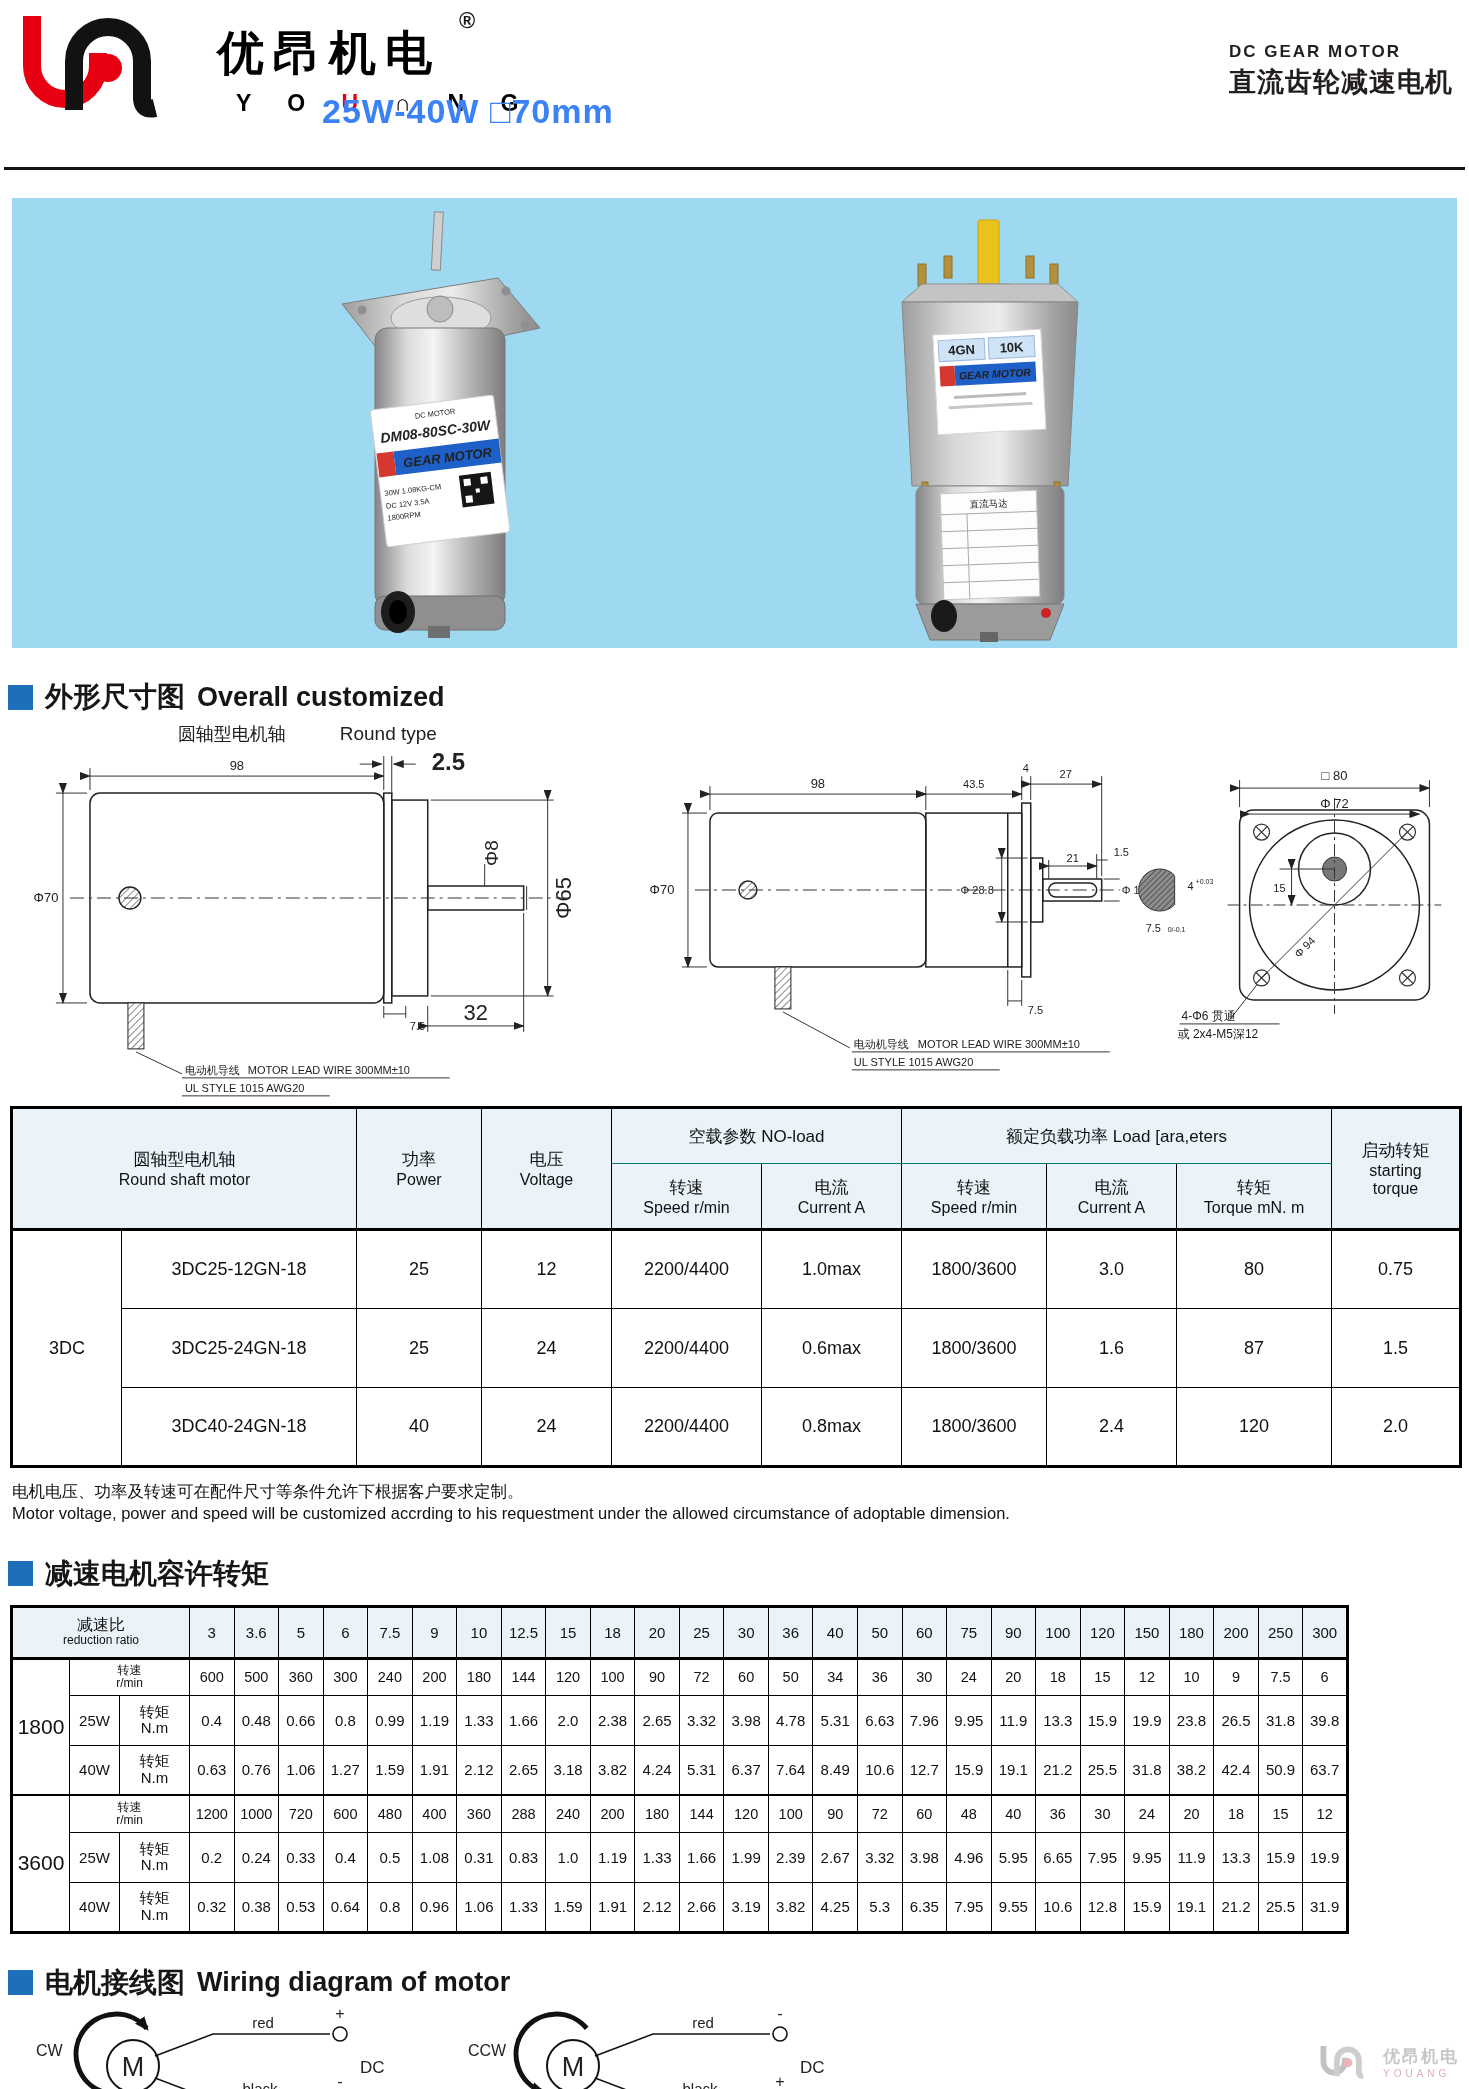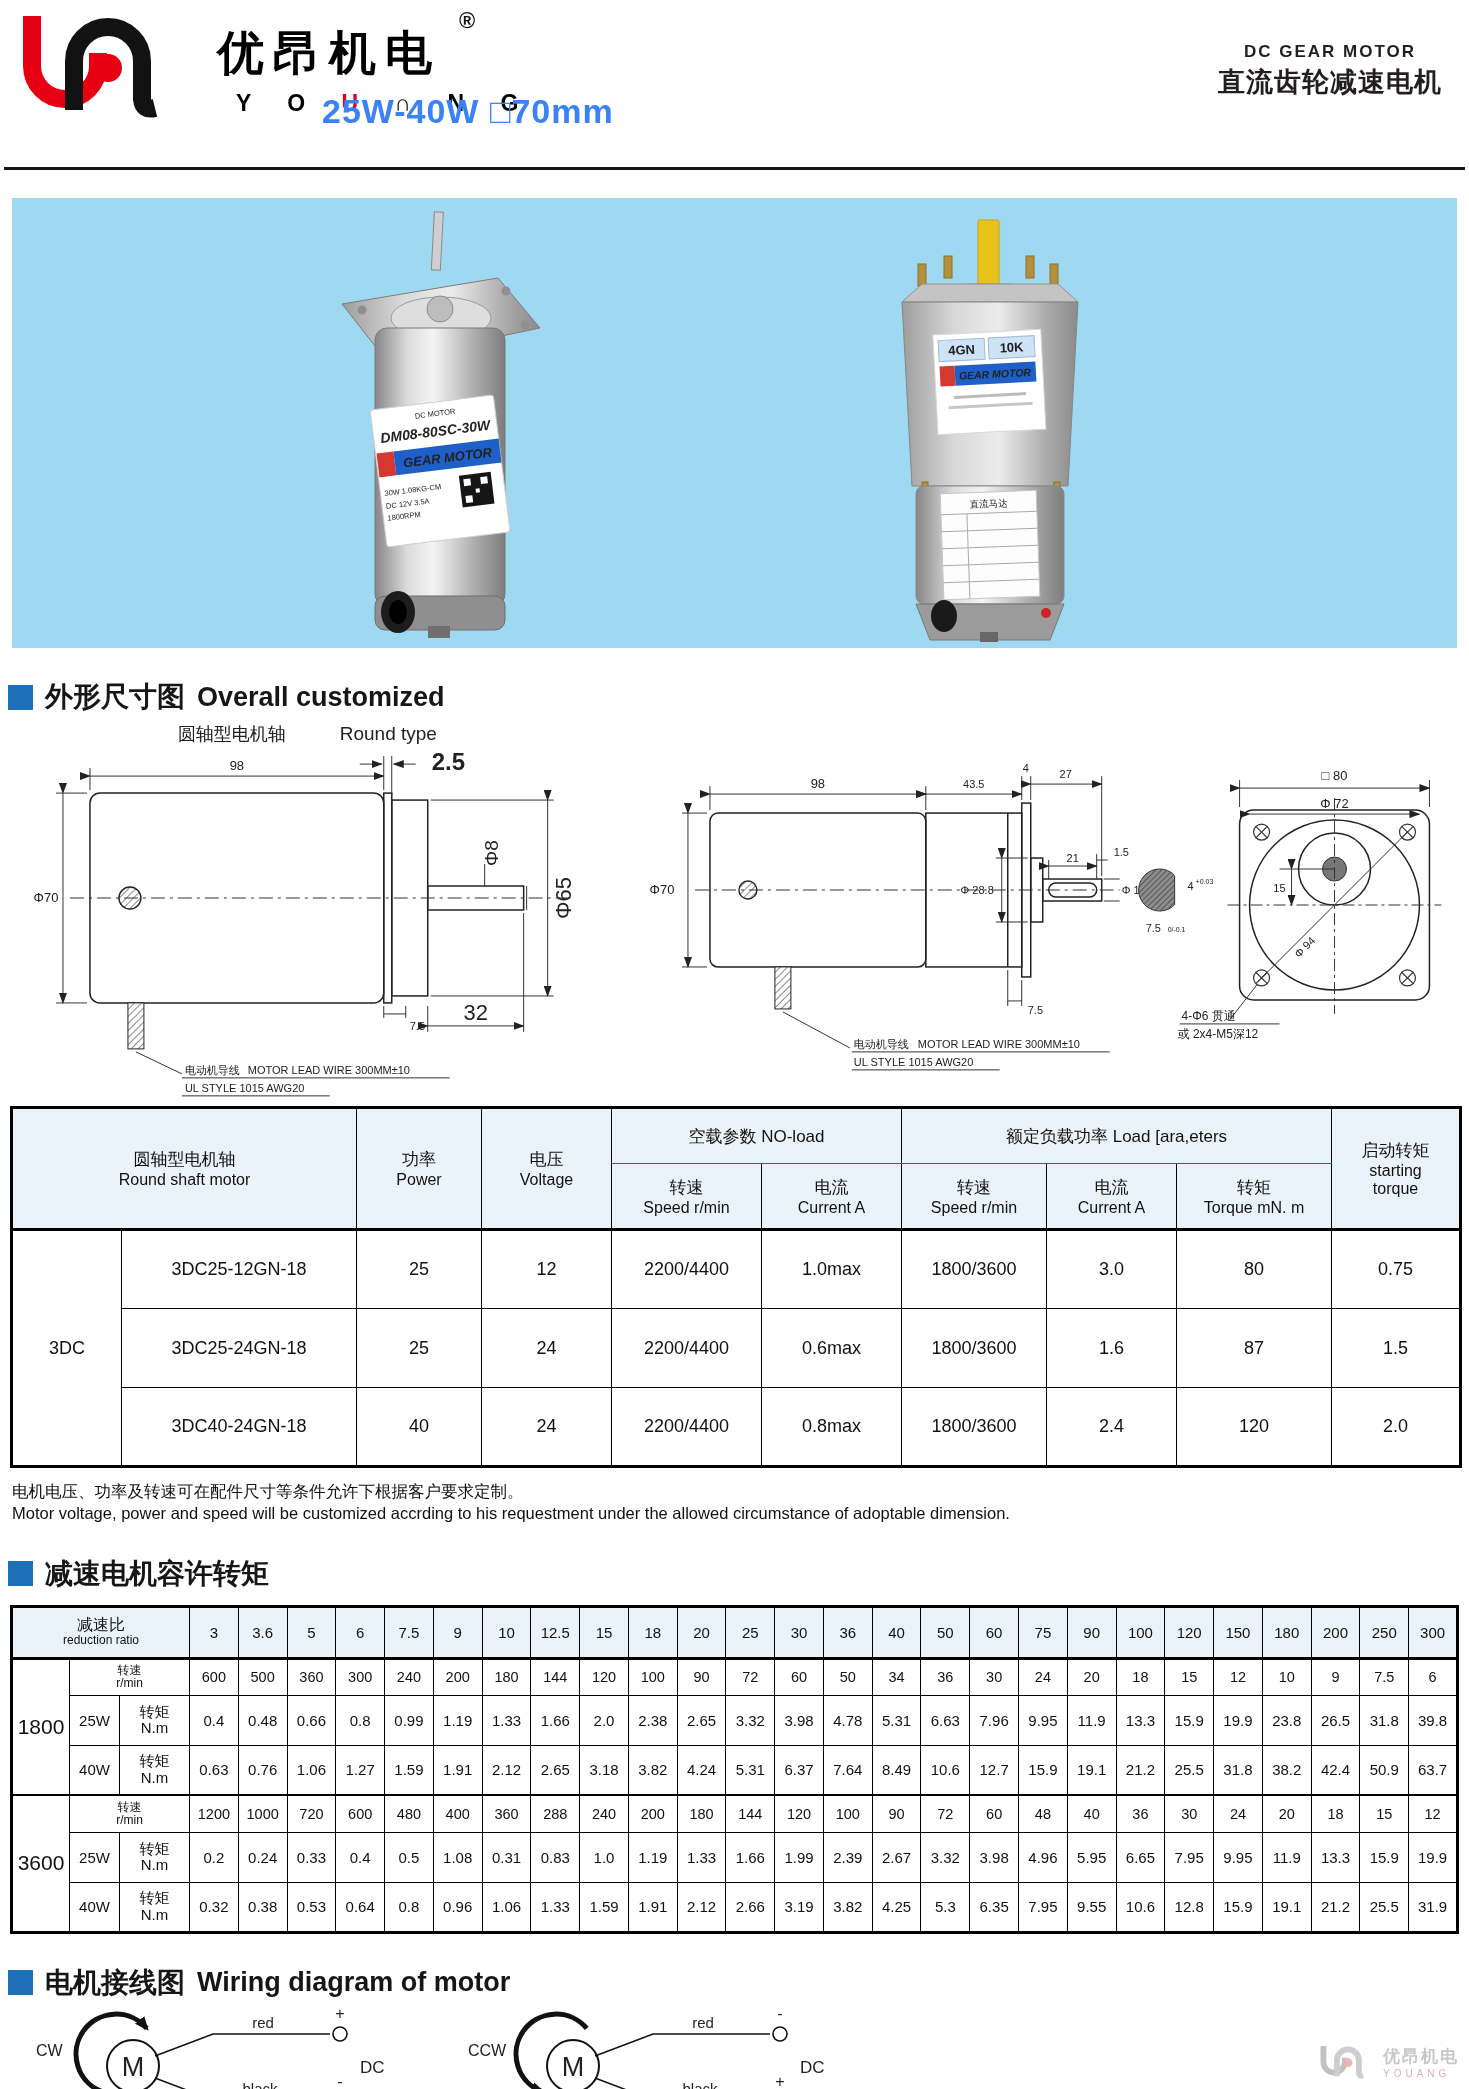--- a/index.html
+++ b/index.html
@@ -7,21 +7,21 @@
   body{width:1469px;height:2089px;overflow:hidden;font-family:"Liberation Sans",sans-serif;color:#111;position:relative}
   .page{width:1469px;height:2089px;position:relative}
 
   
   .hdr{position:relative;height:170px;border-bottom:3px solid #141414;margin:0 4px}
   .logo-mark{position:absolute;left:8px;top:6px}
   .brand-cn{position:absolute;left:213px;top:22px;font-size:47px;font-weight:bold;letter-spacing:9px;color:#000}
   .reg{position:absolute;left:455px;top:8px;font-size:22px;font-weight:bold}
   .brand-en{position:absolute;left:232px;top:90px;font-size:23px;font-weight:bold;letter-spacing:15px;color:#000}
   .brand-en .red{color:#E60012}
-  .hdr-right{position:absolute;right:23px;top:42px;text-align:center}
+  .hdr-right{position:absolute;right:12px;top:42px;text-align:left}
   .hdr-right .en{font-size:17px;font-weight:bold;letter-spacing:2px;color:#221e1f}
   .hdr-right .cn{font-size:27px;font-weight:bold;letter-spacing:1px;color:#221e1f;margin-top:2px}
   .page-title{position:absolute;left:318px;top:92px;font-size:34px;font-weight:bold;letter-spacing:1px;color:#3b82f6}
 
   
   .photo{position:relative;margin:28px 12px 0;height:450px;background:#9FD9F1}
   .motor-left{position:absolute;left:288px;top:10px}
   .motor-right{position:absolute;left:838px;top:16px}
 
   
@@ -45,21 +45,21 @@
   .spec-table .sh1 th{height:56px}
   .spec-table .sh2 th{height:66px;border-bottom:3px solid #000}
   .spec-table .sh1 th[rowspan]{border-bottom:3px solid #000}
   .spec-table th.grp{border-bottom:1px solid #0f766e}
   .hcn{font-size:17px}
   .hen{font-size:16px}
   .spec-table .dr td{height:79px;font-size:18px}
   .notes{margin:12px 12px 0;font-size:16.5px;line-height:1.35;color:#111}
 
   
-  .torque-table{border-collapse:collapse;table-layout:fixed;width:1449px;margin:12px 10px 0;border:3px solid #000}
+  .torque-table{border-collapse:collapse;table-layout:fixed;width:1339px;margin:12px 10px 0;border:3px solid #000}
   .torque-table td{border:1px solid #000;text-align:center;vertical-align:middle;padding:0;font-size:14.5px}
   .torque-table tr.tt-head td{background:#E9F3F9;height:52px;font-size:15px;border-bottom:3px solid #000}
   .torque-table td.ratio-label{line-height:1.15}
   .ratio-label .rcn{font-size:16px}
   .ratio-label .ren{font-size:12px}
   .torque-table td.speed-cell{font-size:21px}
   .torque-table td.lab{font-size:12px;line-height:1.1}
   .torque-table td.wlab{font-size:14px}
   .torque-table tr.srow td{height:37px}
   .torque-table tr.trow td{height:50px;font-size:15px}

